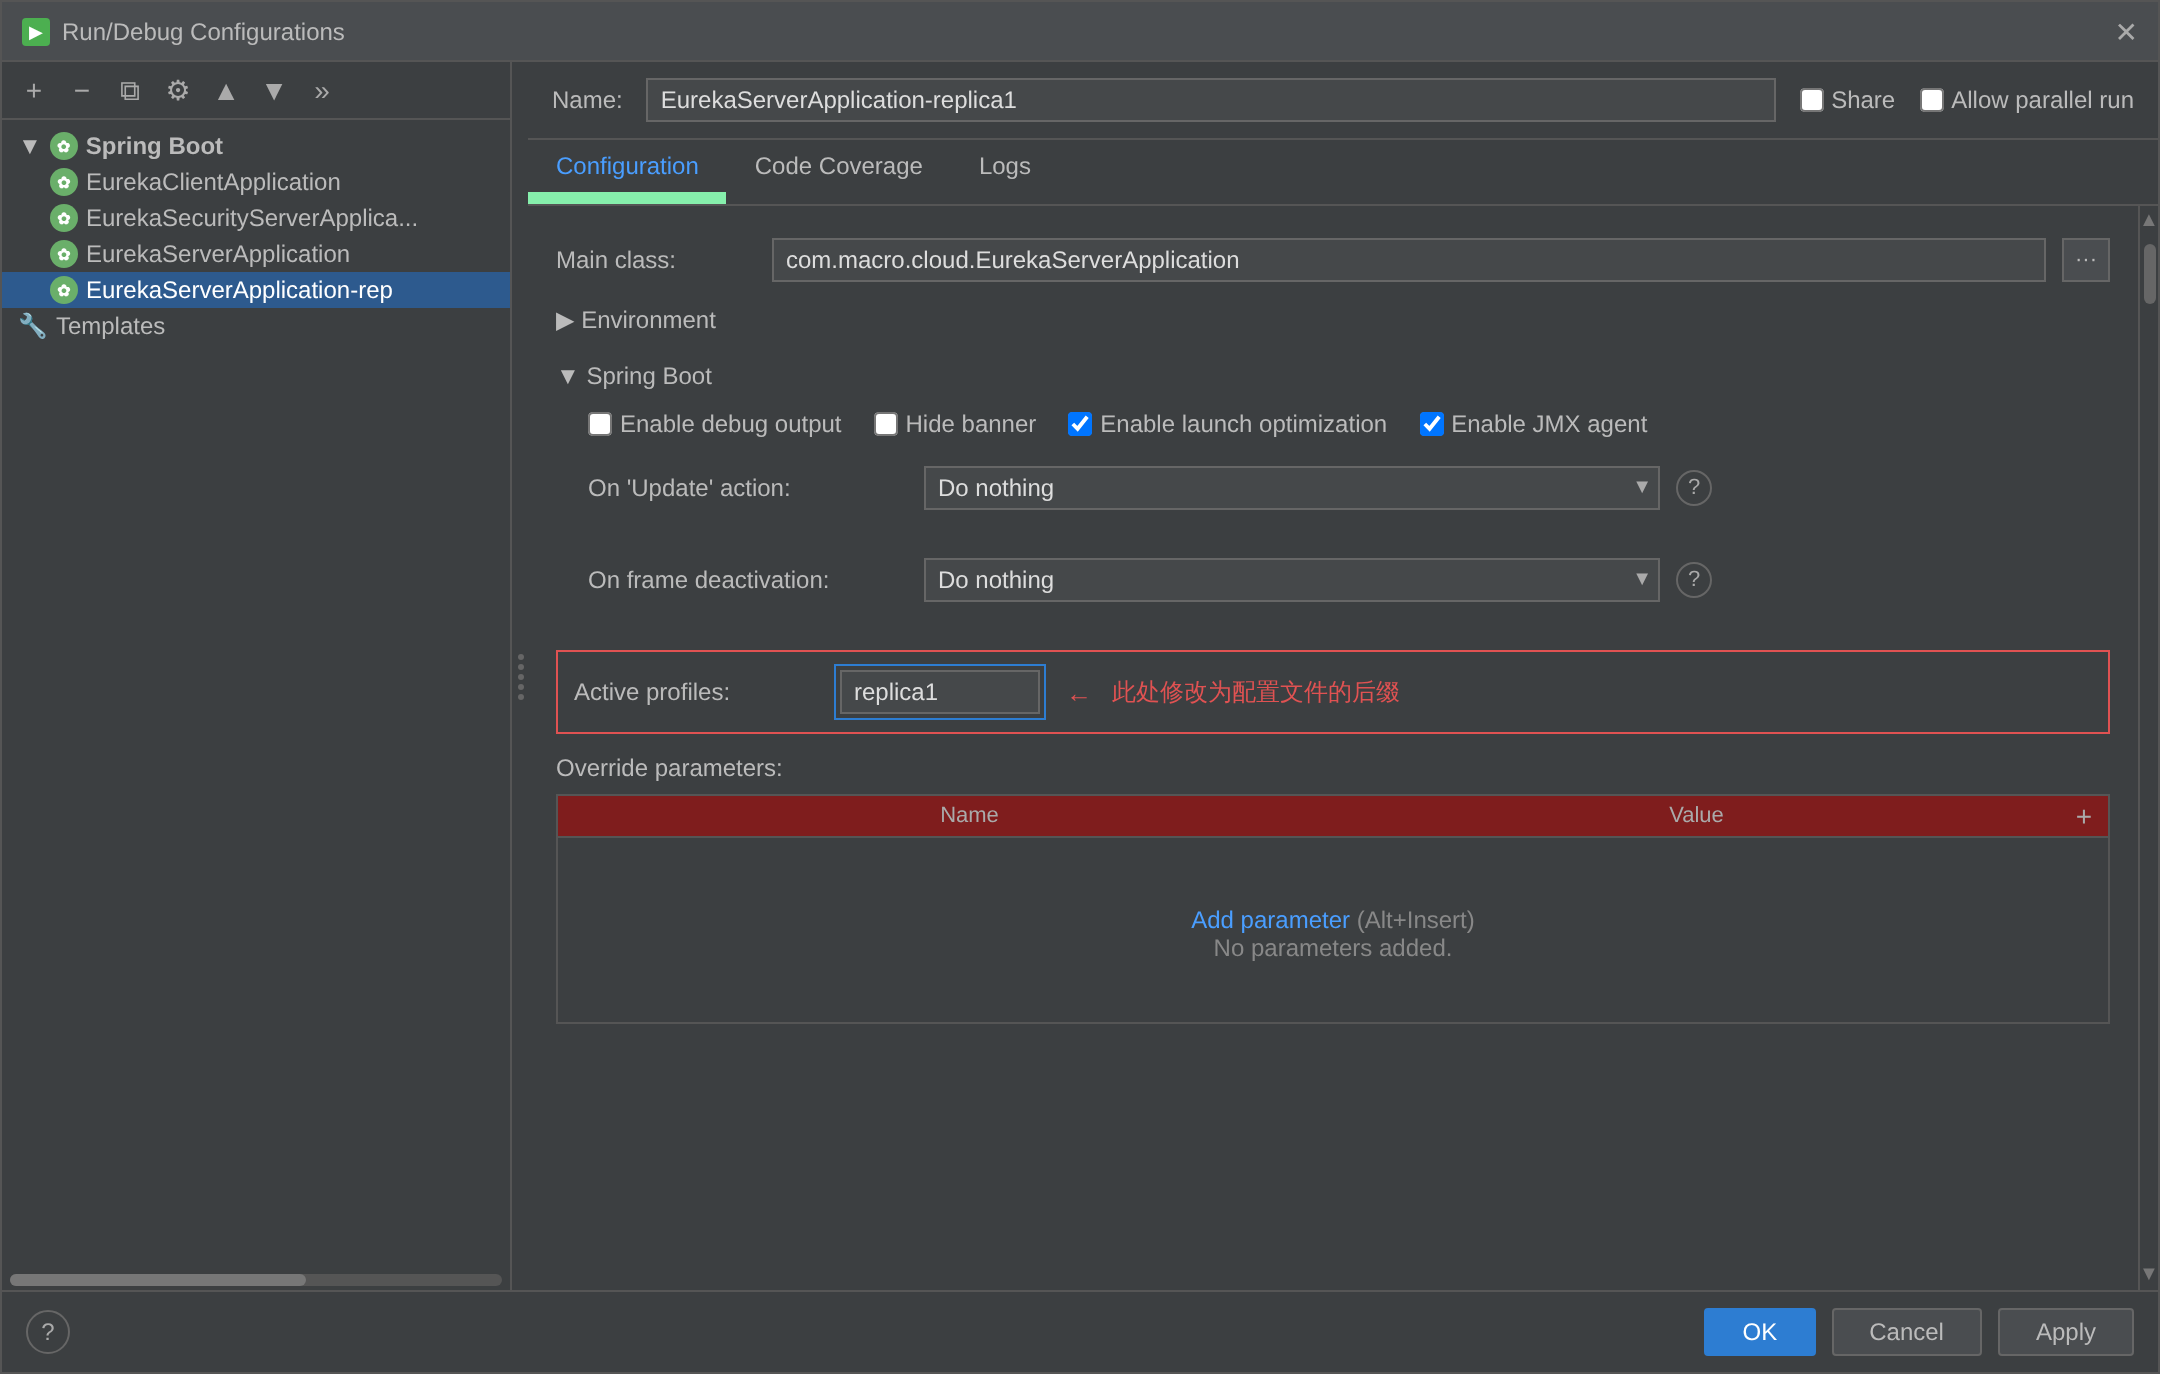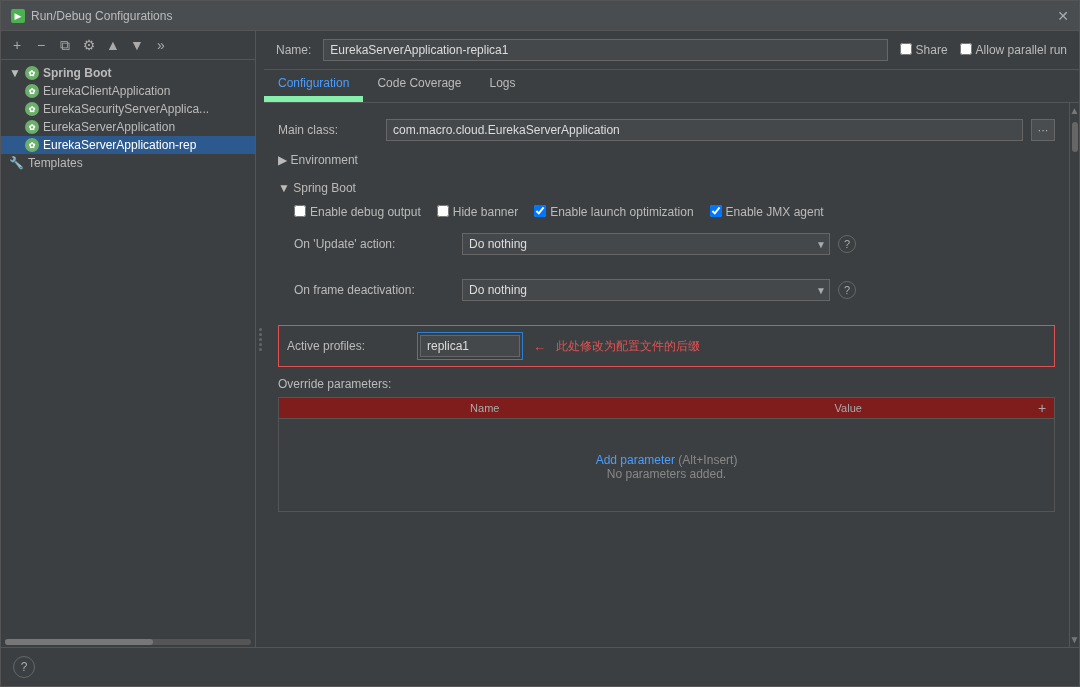--- a/index.html
+++ b/index.html
@@ -185,21 +185,21 @@
       outline: none;
     }
     .right-controls {
       display: flex;
       align-items: center;
       gap: 12px;
       flex-shrink: 0;
     }
     .checkbox-label {
       display: flex;
-      align-items: flex-start;
+      align-items: center;
       gap: 4px;
       cursor: pointer;
       color: #bbbbbb;
       font-size: 12px;
     }
     .checkbox-label input[type="checkbox"] {
       width: 12px;
       height: 12px;
     }
     .tab-bar {
@@ -670,15 +670,20 @@
         </div>
       </div>
 
     </div>
   </div>
 
   <div class="bottom-bar">
     <div class="bottom-left">
       <div class="question-btn">?</div>
     </div>
+    <div class="bottom-right">
+      <button class="btn btn-primary">OK</button>
+      <button class="btn btn-default">Cancel</button>
+      <button class="btn btn-default">Apply</button>
+    </div>
   </div>
 
 </div>
 
 </body></html>

